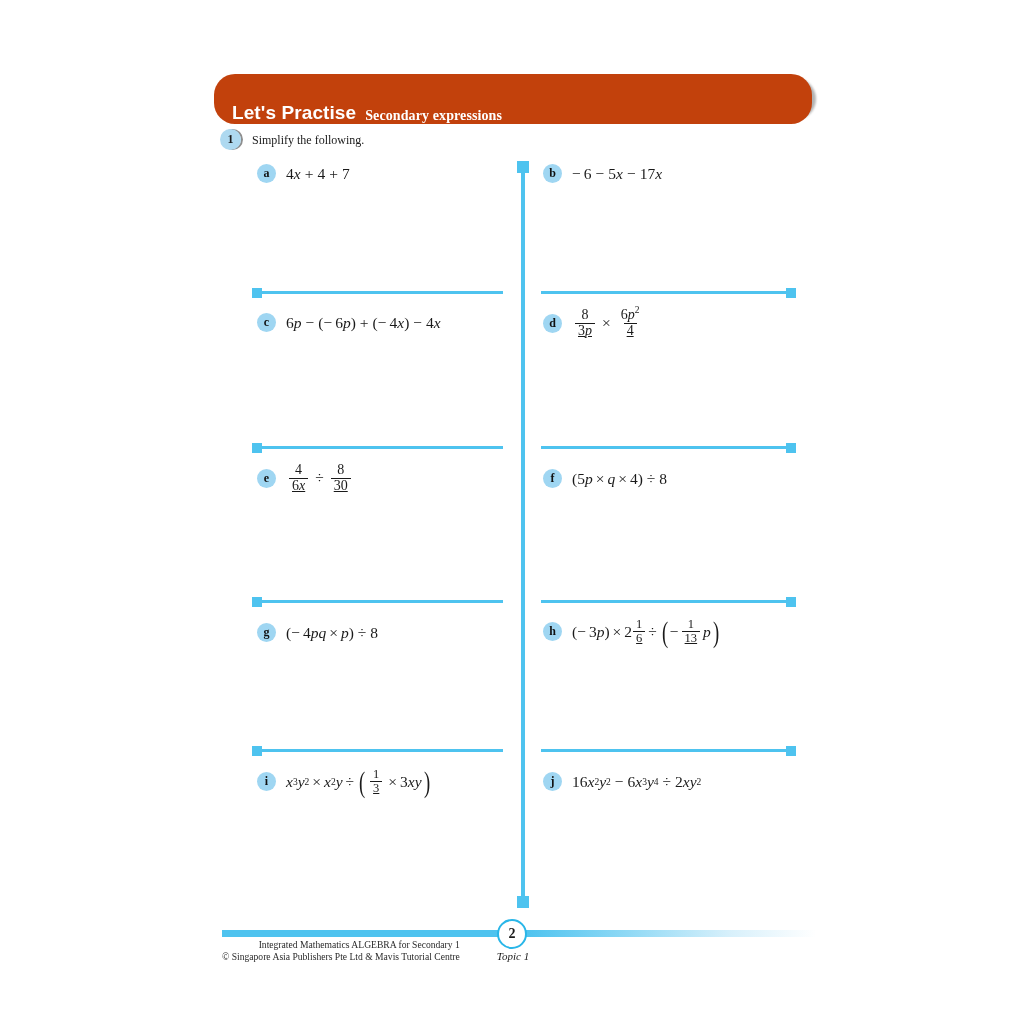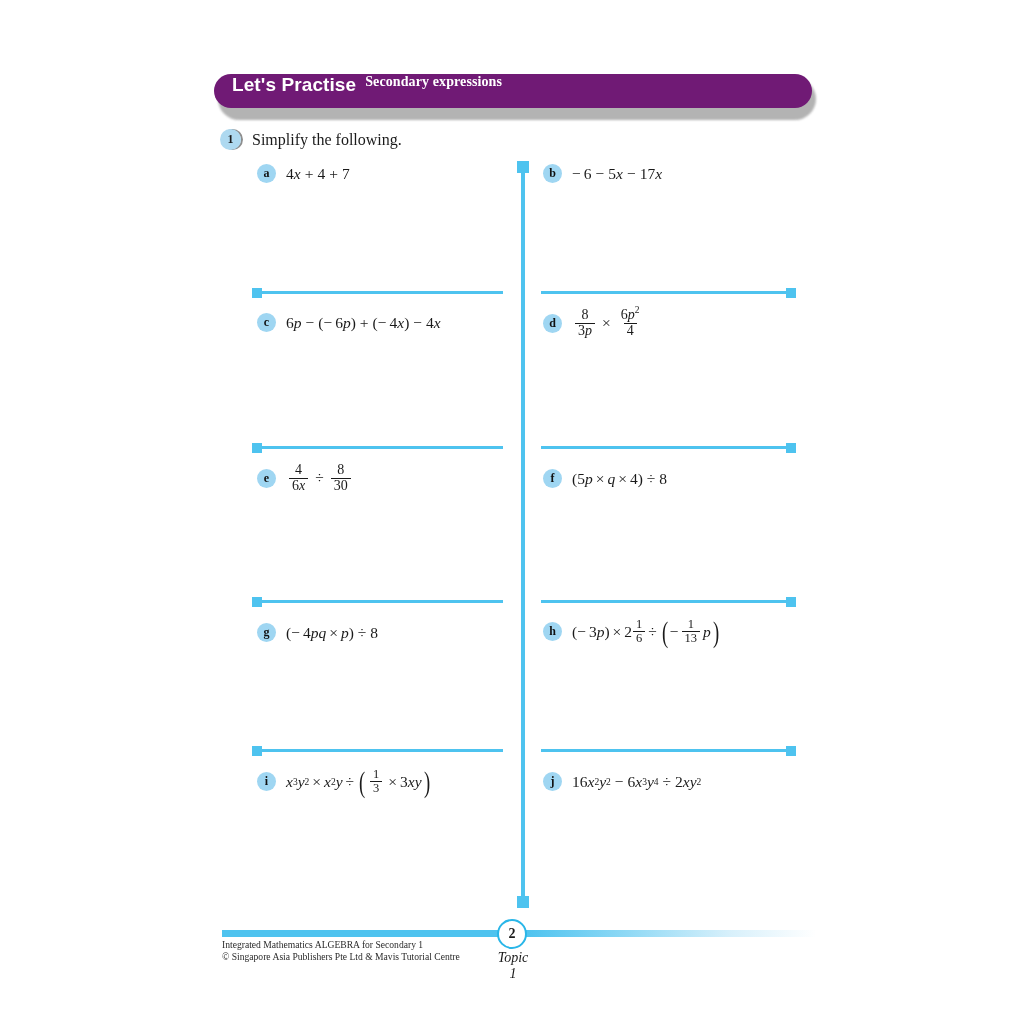--- a/index.html
+++ b/index.html
@@ -38,25 +38,25 @@
     height: 42px;
     background: #9a9a9a;
     border-radius: 21px;
     filter: blur(1px);
     opacity: .75;
   }
   .banner {
     position: absolute;
     left: 0; top: 0;
     width: 598px;
-    height: 34px;
-    background: #701a75;
+    height: 50px;
+    background: #c2410c;
     border-radius: 21px;
     display: flex;
-    align-items: flex-start;
+    align-items: flex-end;
     padding-left: 18px;
     box-sizing: border-box;
   }
   .banner-title {
     color: #ffffff;
     font-family: "Liberation Sans", sans-serif;
     font-size: 19px;
     font-weight: bold;
     letter-spacing: .1px;
   }
@@ -102,21 +102,21 @@
     display: flex;
     align-items: center;
     justify-content: center;
     font-size: 12px;
     font-weight: bold;
     color: #1a1a1a;
     font-family: "Liberation Serif", serif;
   }
   .q-text {
     margin-left: 8px;
-    font-size: 16px;
+    font-size: 12px;
     color: #1a1a1a;
     font-family: "Liberation Serif", serif;
   }
 
   
   .vdiv {
     position: absolute;
     left: 521px;
     top: 162px;
     width: 4px;
@@ -178,20 +178,21 @@
     margin: 0 3px;
     line-height: 1.06;
     font-size: 14px;
   }
   .frac .num {
     padding: 0 3px 0px 3px;
   }
   .frac .den {
     border-top: 1.1px solid #1a1a1a;
     padding: 0px 3px 0 3px;
+    text-decoration: underline;
   }
   .frac-sm {
     font-size: 12.5px;
   }
   .mixed {
     display: inline-flex;
     align-items: center;
   }
   .paren {
     display: inline-flex;
@@ -255,33 +256,34 @@
     font-weight: bold;
     color: #1a1a1a;
     font-family: "Liberation Serif", serif;
   }
   .foot-topic {
     position: absolute;
     left: 493px;
     top: 950px;
     width: 40px;
     text-align: center;
-    font-size: 14px;
+    font-size: 11px;
     font-style: italic;
     color: #1a1a1a;
     font-family: "Liberation Serif", serif;
   }
   .foot-credit {
     position: absolute;
     left: 222px;
     top: 939px;
     font-size: 9.6px;
     line-height: 11.5px;
     color: #2a2a2a;
     font-family: "Liberation Serif", serif;
+    text-align: right;
   }
 </style>
 </head>
 <body>
 
 <div class="page">
 
   <div class="banner-wrap">
     <div class="banner-shadow"></div>
     <div class="banner">

